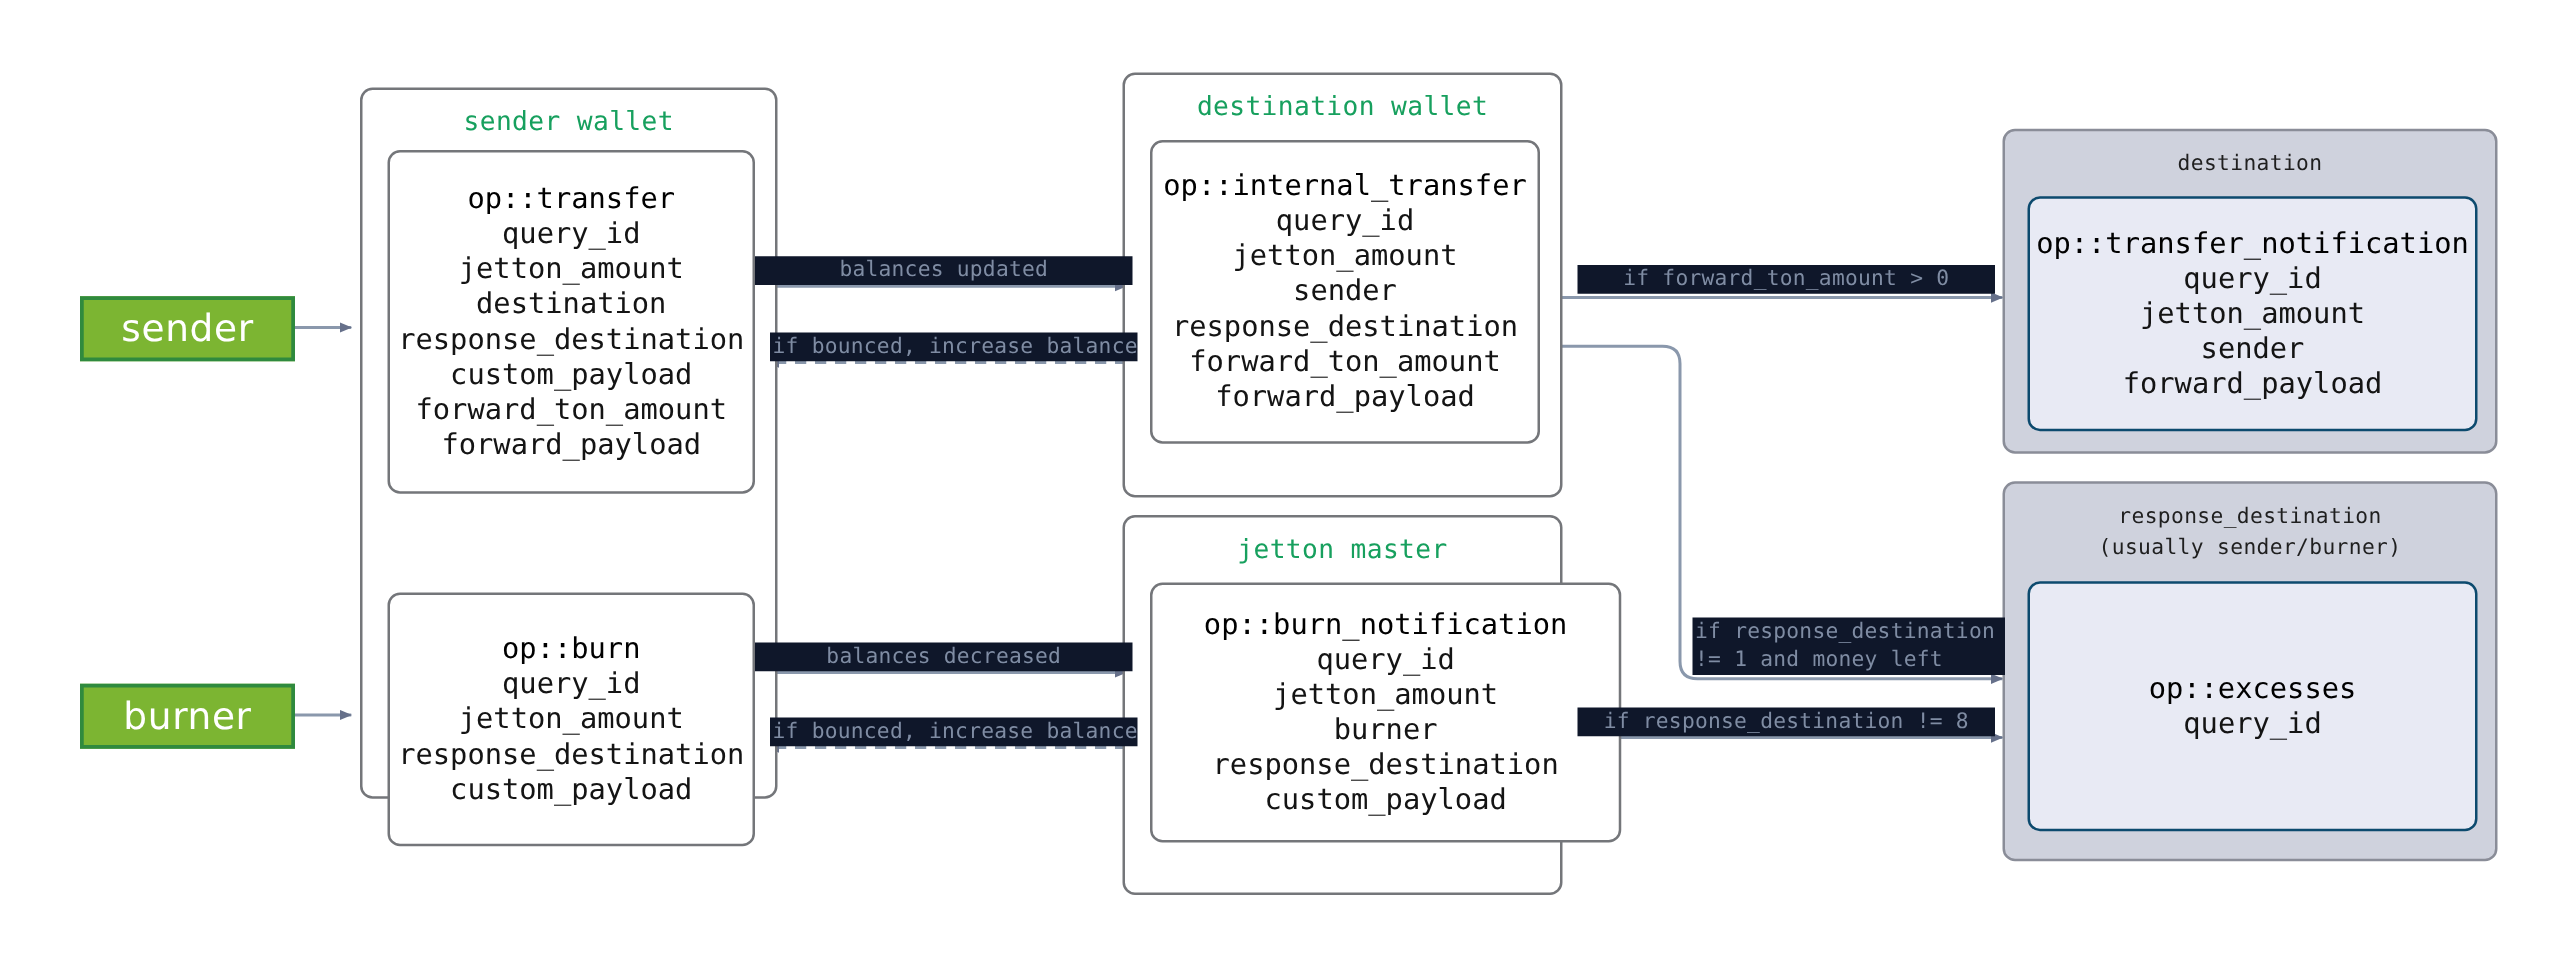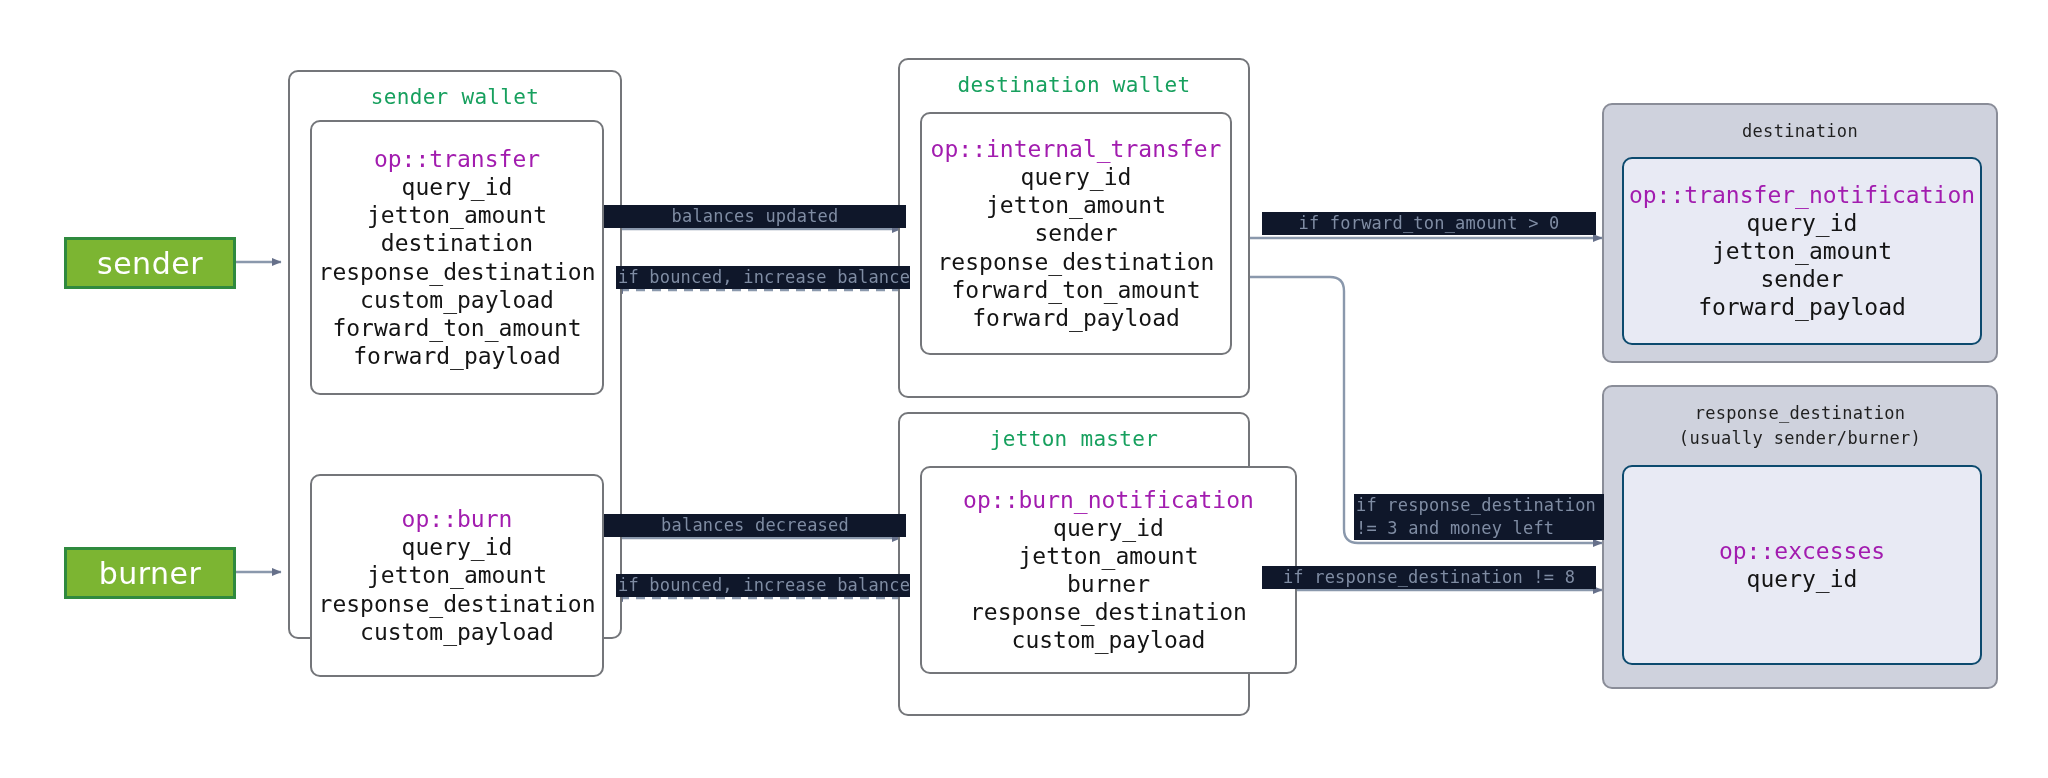--- a/index.html
+++ b/index.html
@@ -36,21 +36,21 @@
   .group.shaded > .g-title{color:#1f1f1f;font-size:17px;top:14px;line-height:1.45;}
 
   
   .msg{
     position:absolute;box-sizing:border-box;
     border:2px solid #74767a;border-radius:10px;background:#ffffff;
     display:flex;flex-direction:column;align-items:center;justify-content:center;
     padding:8px 10px;
   }
   .msg.light{background:#e8eaf4;border:2px solid #0c4a6e;}
-  .msg .op{color:#a21caf;font-size:23px;line-height:1.22;white-space:nowrap;}
+  .msg .op{color:#000000;font-size:23px;line-height:1.22;white-space:nowrap;}
   .msg .fld{color:#141414;font-size:23px;line-height:1.22;white-space:nowrap;}
   .msg.small .op,.msg.small .fld{font-size:23px;}
 
   
   .elabel{
     position:absolute;color:#7f8ca3;font-size:17px;line-height:1.35;
     white-space:pre;letter-spacing:.2px;background:#0f172a;padding:0 2px;
   }
   .elabel.ctr{text-align:center;}
   .elabel.lft{text-align:left;}
@@ -177,17 +177,17 @@
 
   <div class="elabel lft" style="left:616px;top:266px;width:290px;">if bounced, increase balance</div>
 
   <div class="elabel ctr" style="left:604px;top:514px;width:298px;">balances decreased</div>
 
   <div class="elabel lft" style="left:616px;top:574px;width:290px;">if bounced, increase balance</div>
 
   <div class="elabel ctr" style="left:1262px;top:212px;width:330px;">if forward_ton_amount &gt; 0</div>
 
   <div class="elabel lft" style="left:1354px;top:494px;width:246px;">if response_destination
-!= 3 and money left</div>
+!= 1 and money left</div>
 
   <div class="elabel ctr" style="left:1262px;top:566px;width:330px;">if response_destination != 8</div>
 
 </div>
 
 </body></html>

